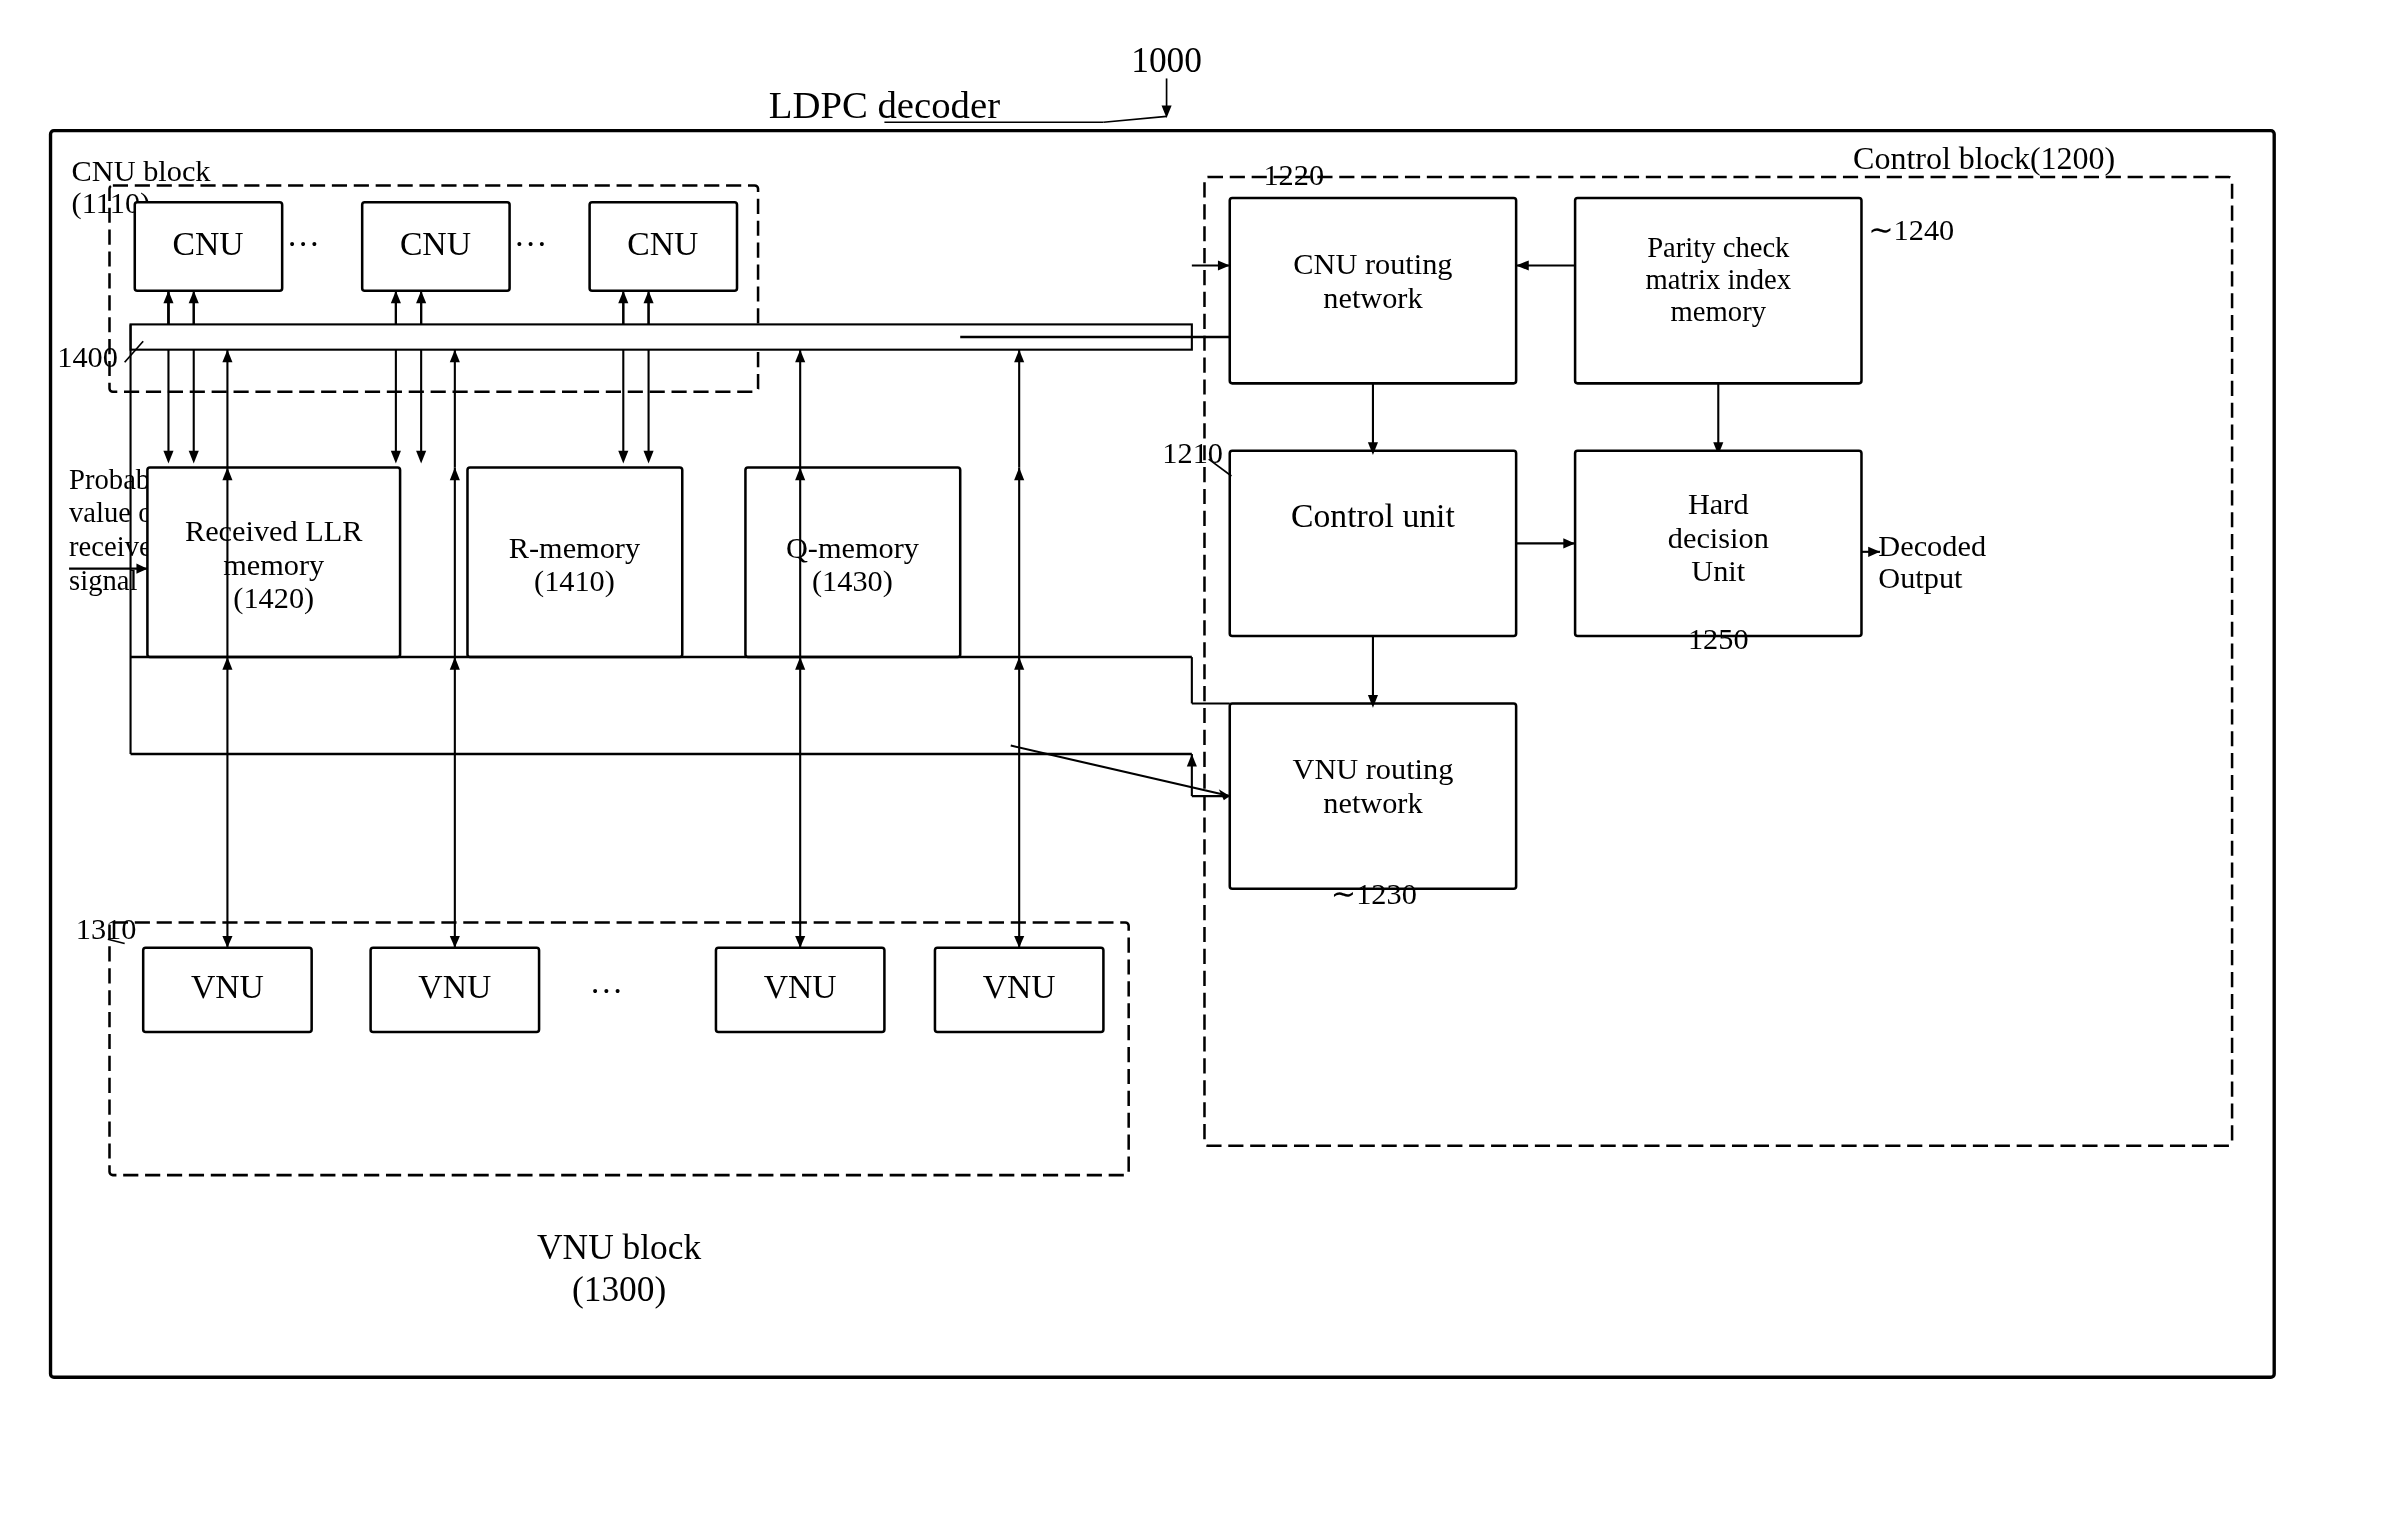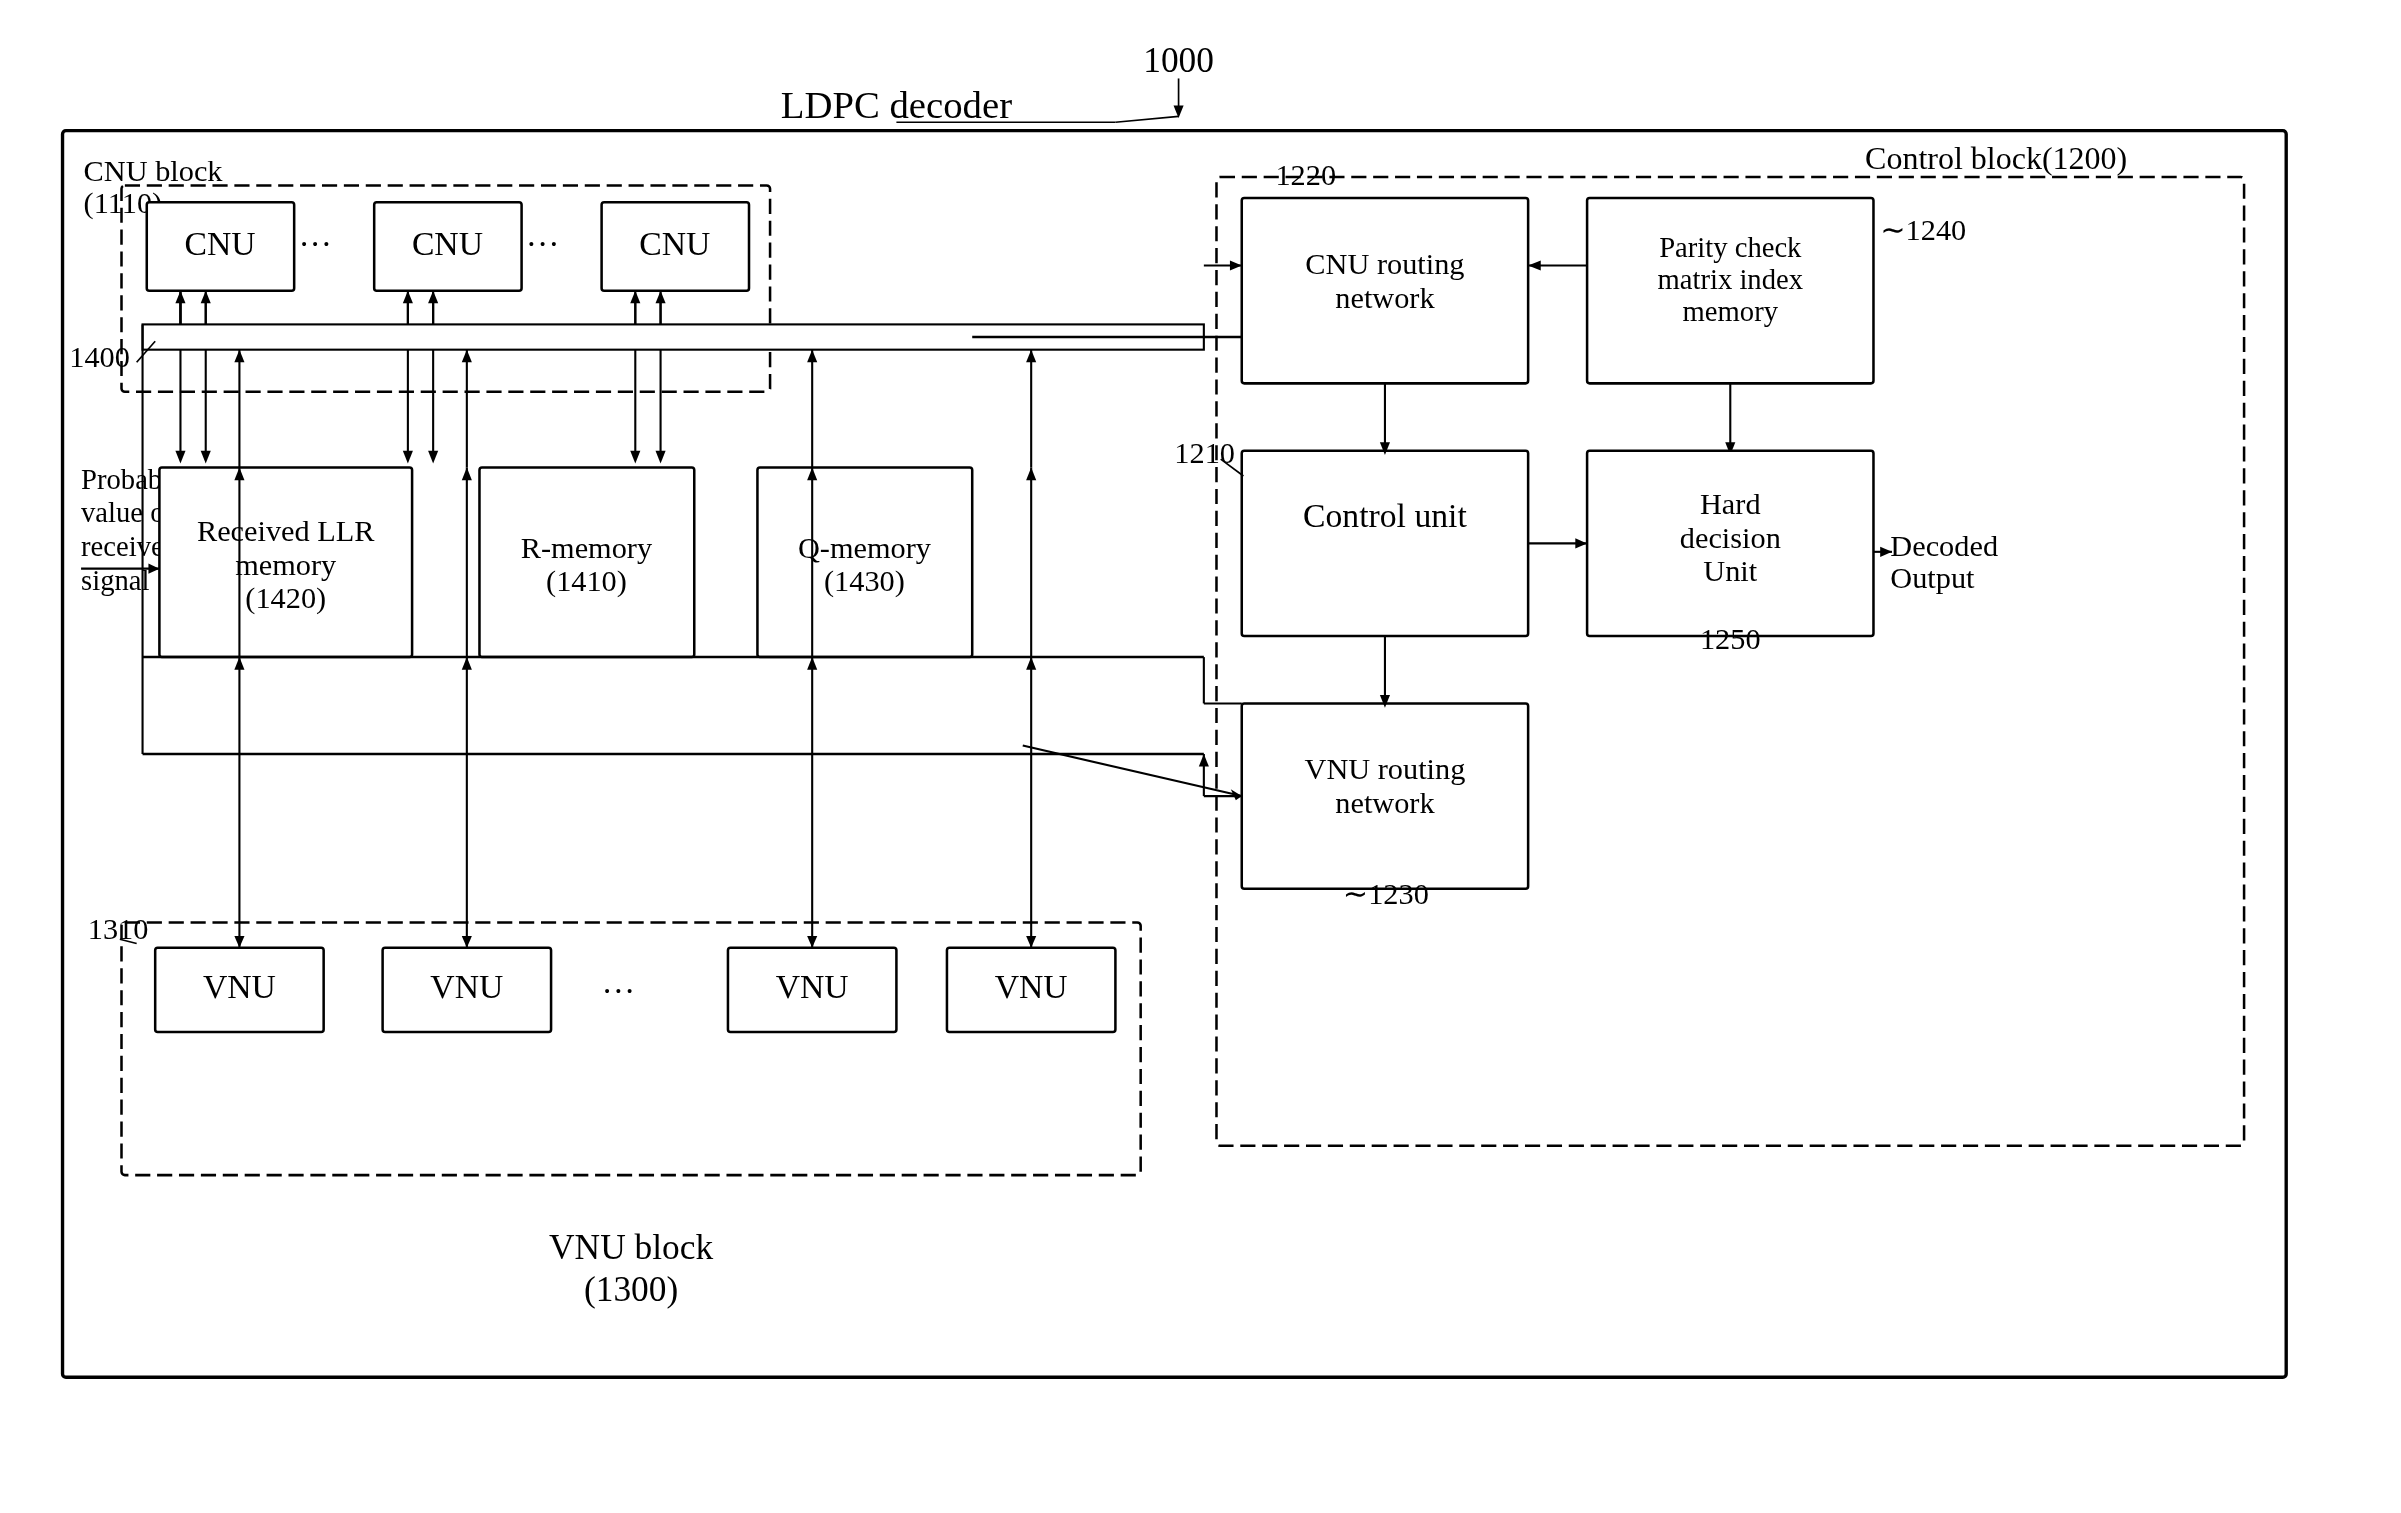--- a/index.html
+++ b/index.html
@@ -6,21 +6,21 @@
     body {
       background: #fff;
       font-family: 'Times New Roman', Times, serif;
       width: 2401px;
       height: 1513px;
       overflow: hidden;
       position: relative;
     }
     .diagram-container {
       position: absolute;
-      top: 0; left: 12px;
+      top: 0; left: 0;
       width: 2334px;
       height: 1513px;
     }
     svg {
       width: 100%;
       height: 100%;
     }
   </style>
 </head>
 <body>

